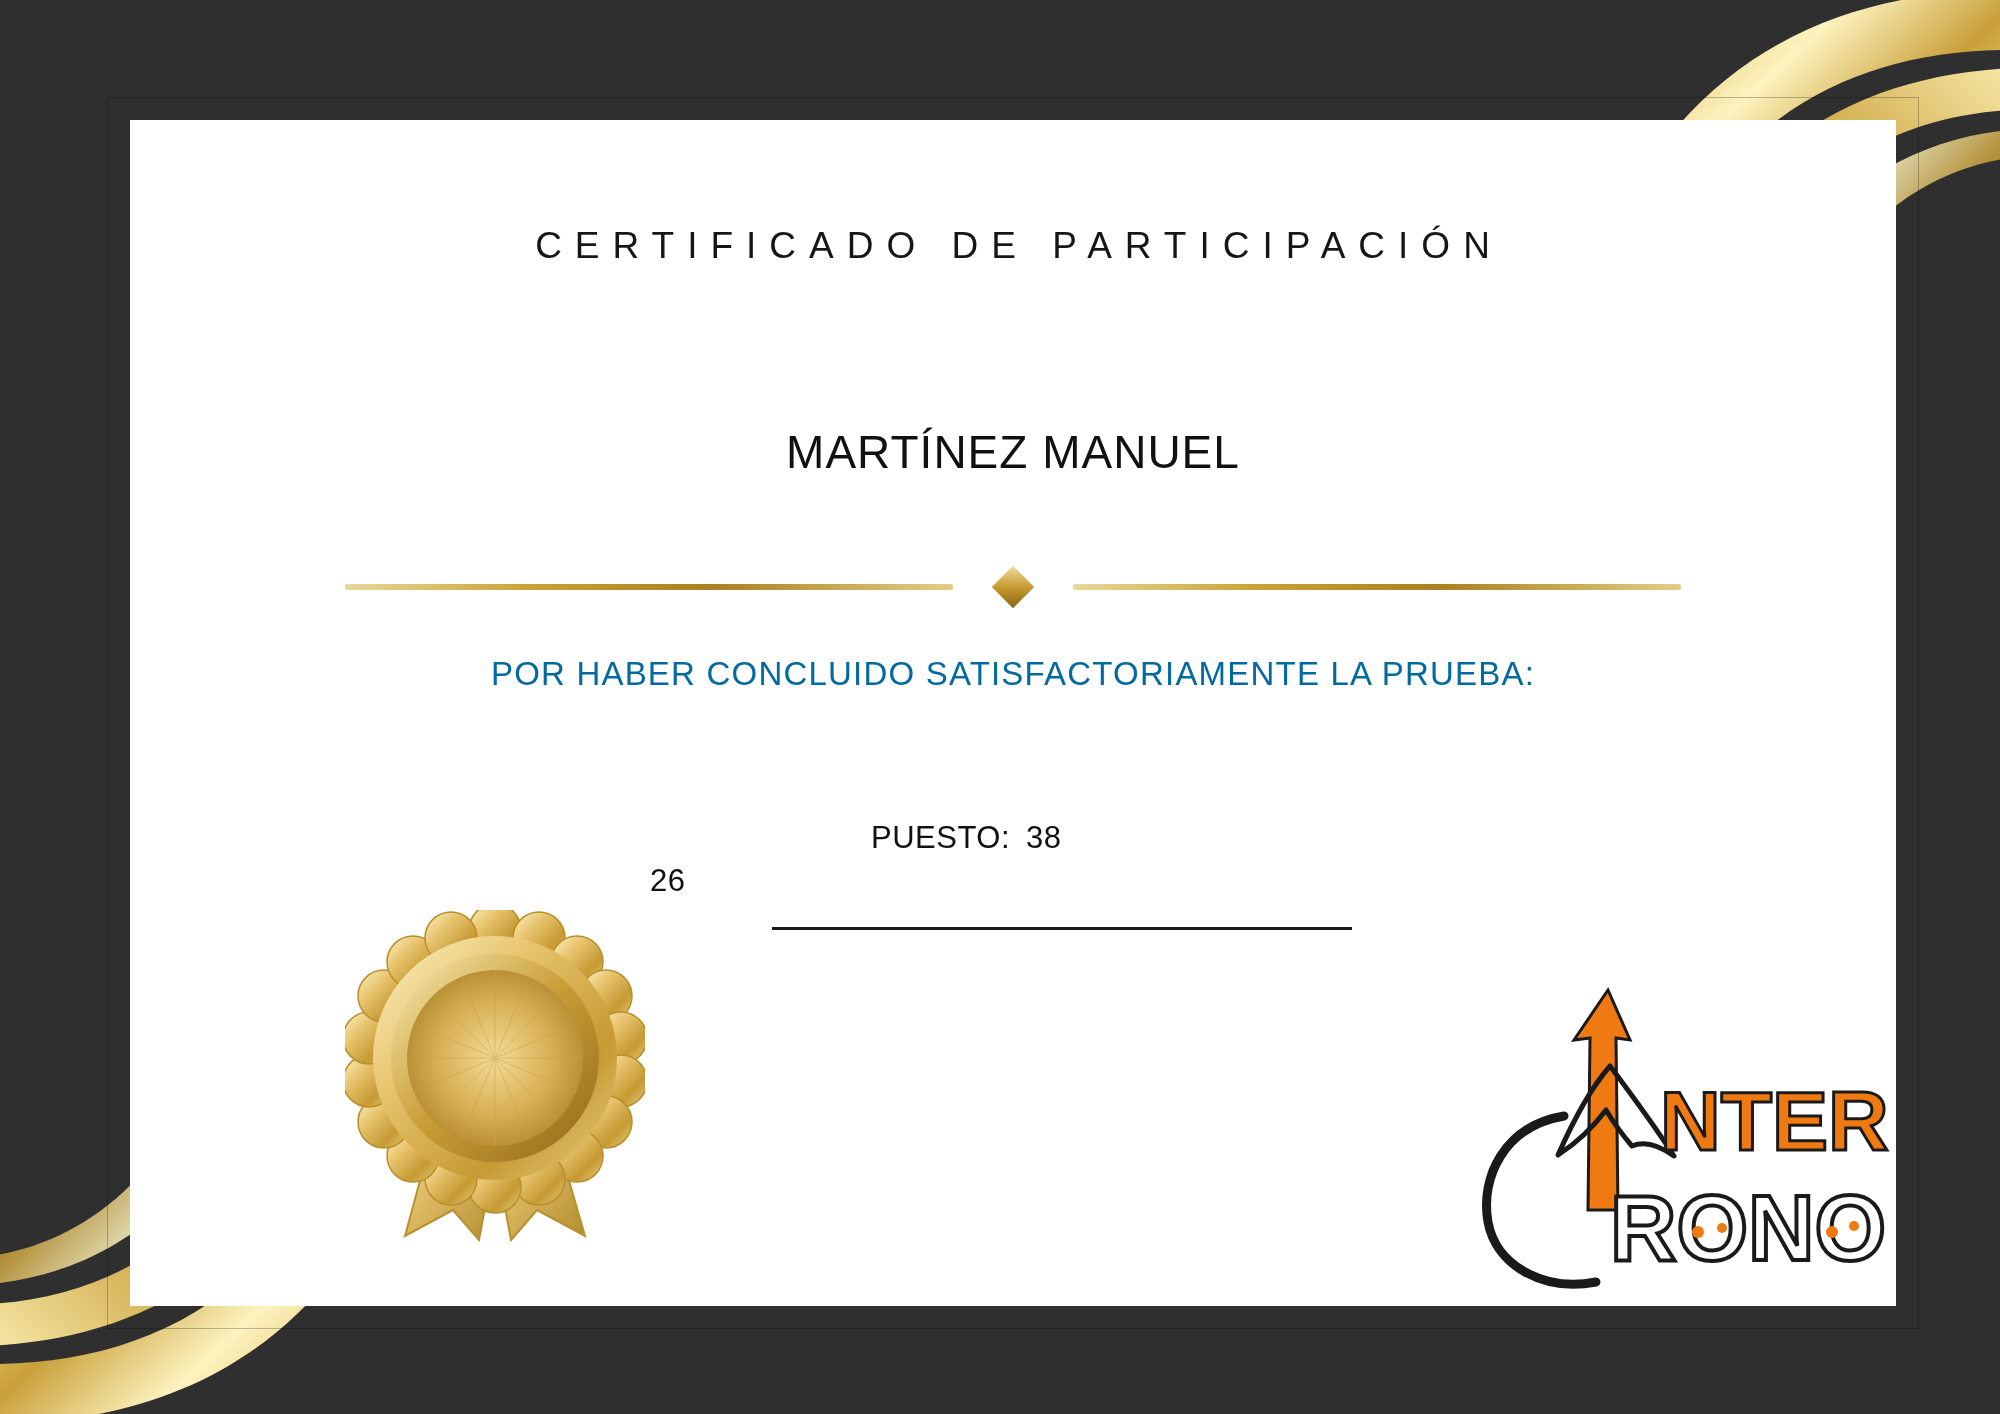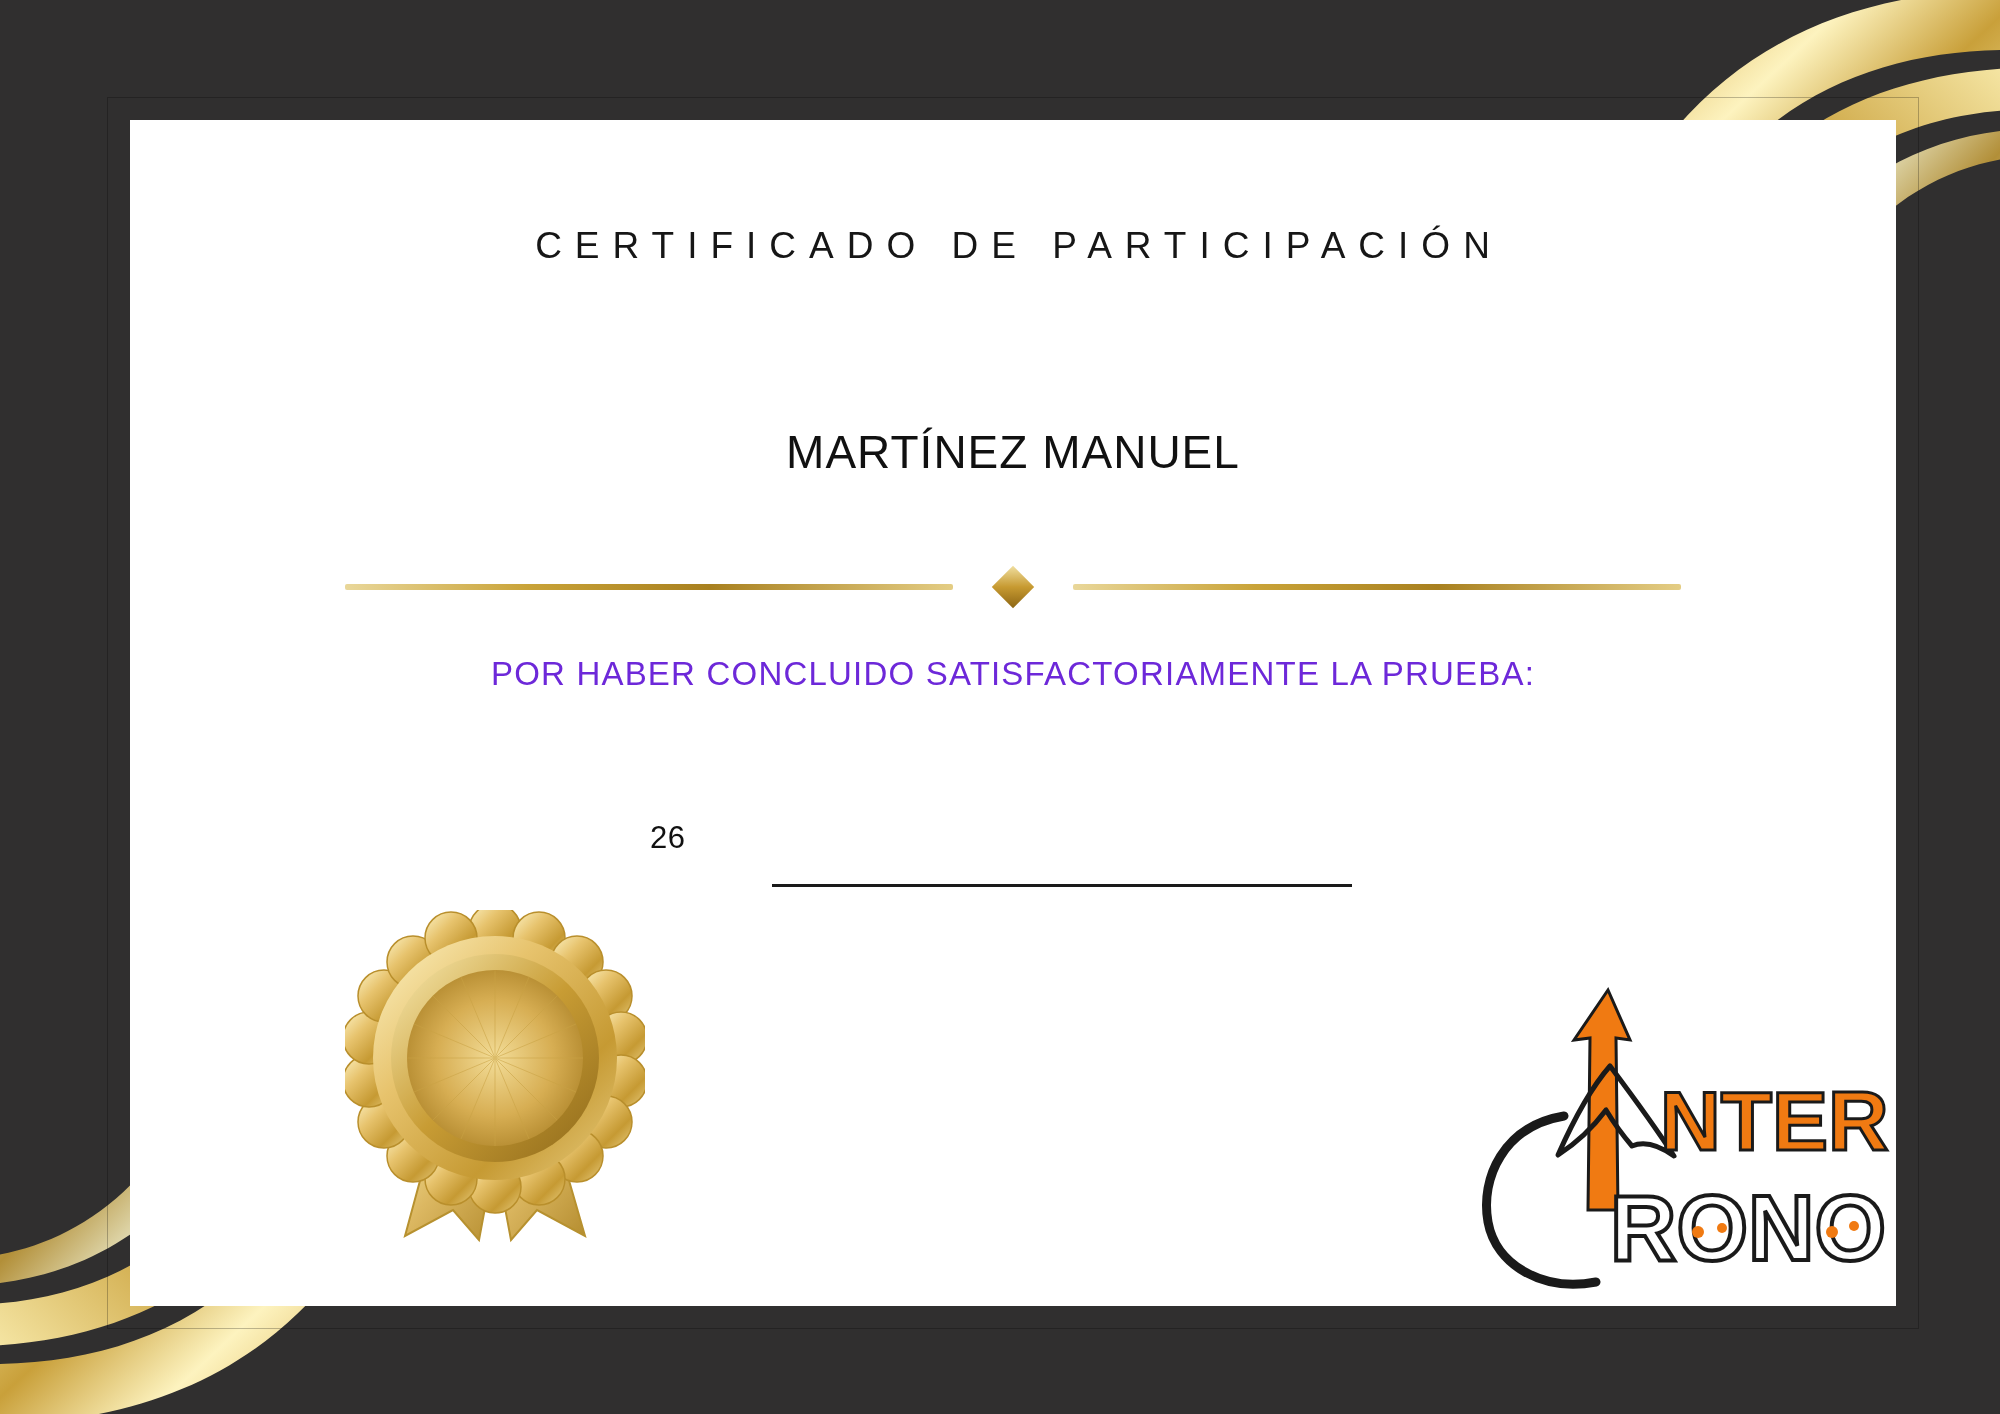--- a/index.html
+++ b/index.html
@@ -122,21 +122,21 @@
   }
 
   .subtitle {
     position: absolute;
     top: 535px;
     left: 0;
     right: 0;
     text-align: center;
     font-size: 33px;
     letter-spacing: 1.2px;
-    color: #6d28d9;
+    color: #0369a1;
   }
 
   
   .results {
     position: absolute;
     top: 700px;
     left: 520px;
     width: 720px;
   }
   .result-row {
@@ -316,20 +316,24 @@
               <line x1="0" y1="0" x2="-34" y2="81"></line>
                 <line x1="0" y1="0" x2="-81" y2="34"></line>
               <line x1="0" y1="0" x2="-81" y2="-34"></line>
                 <line x1="0" y1="0" x2="-34" y2="-81"></line>
             </g>
           </g>
         </svg>
 
         <div class="results">
           <div class="result-row">
+            <div class="result-label">PUESTO:</div>
+            <div class="result-value">38</div>
+          </div>
+          <div class="result-row">
             <div class="result-value">26</div>
           </div>
           <div class="results-underline"></div>
         </div>
 
         <svg class="logo" viewBox="0 0 430 330">
 
           <path d="M148,20 L170,70 L156,68 L158,240 L128,240 L130,68 L114,70 Z" fill="#f07a12" stroke="#1a1a1a" stroke-width="3"></path>
 
           <path d="M98,185 C118,140 136,112 150,96 C168,120 196,158 214,186 C200,176 186,170 172,176 C160,162 152,150 146,140 C134,156 118,172 98,185 Z" fill="none" stroke="#1a1a1a" stroke-width="5" stroke-linejoin="round"></path>

